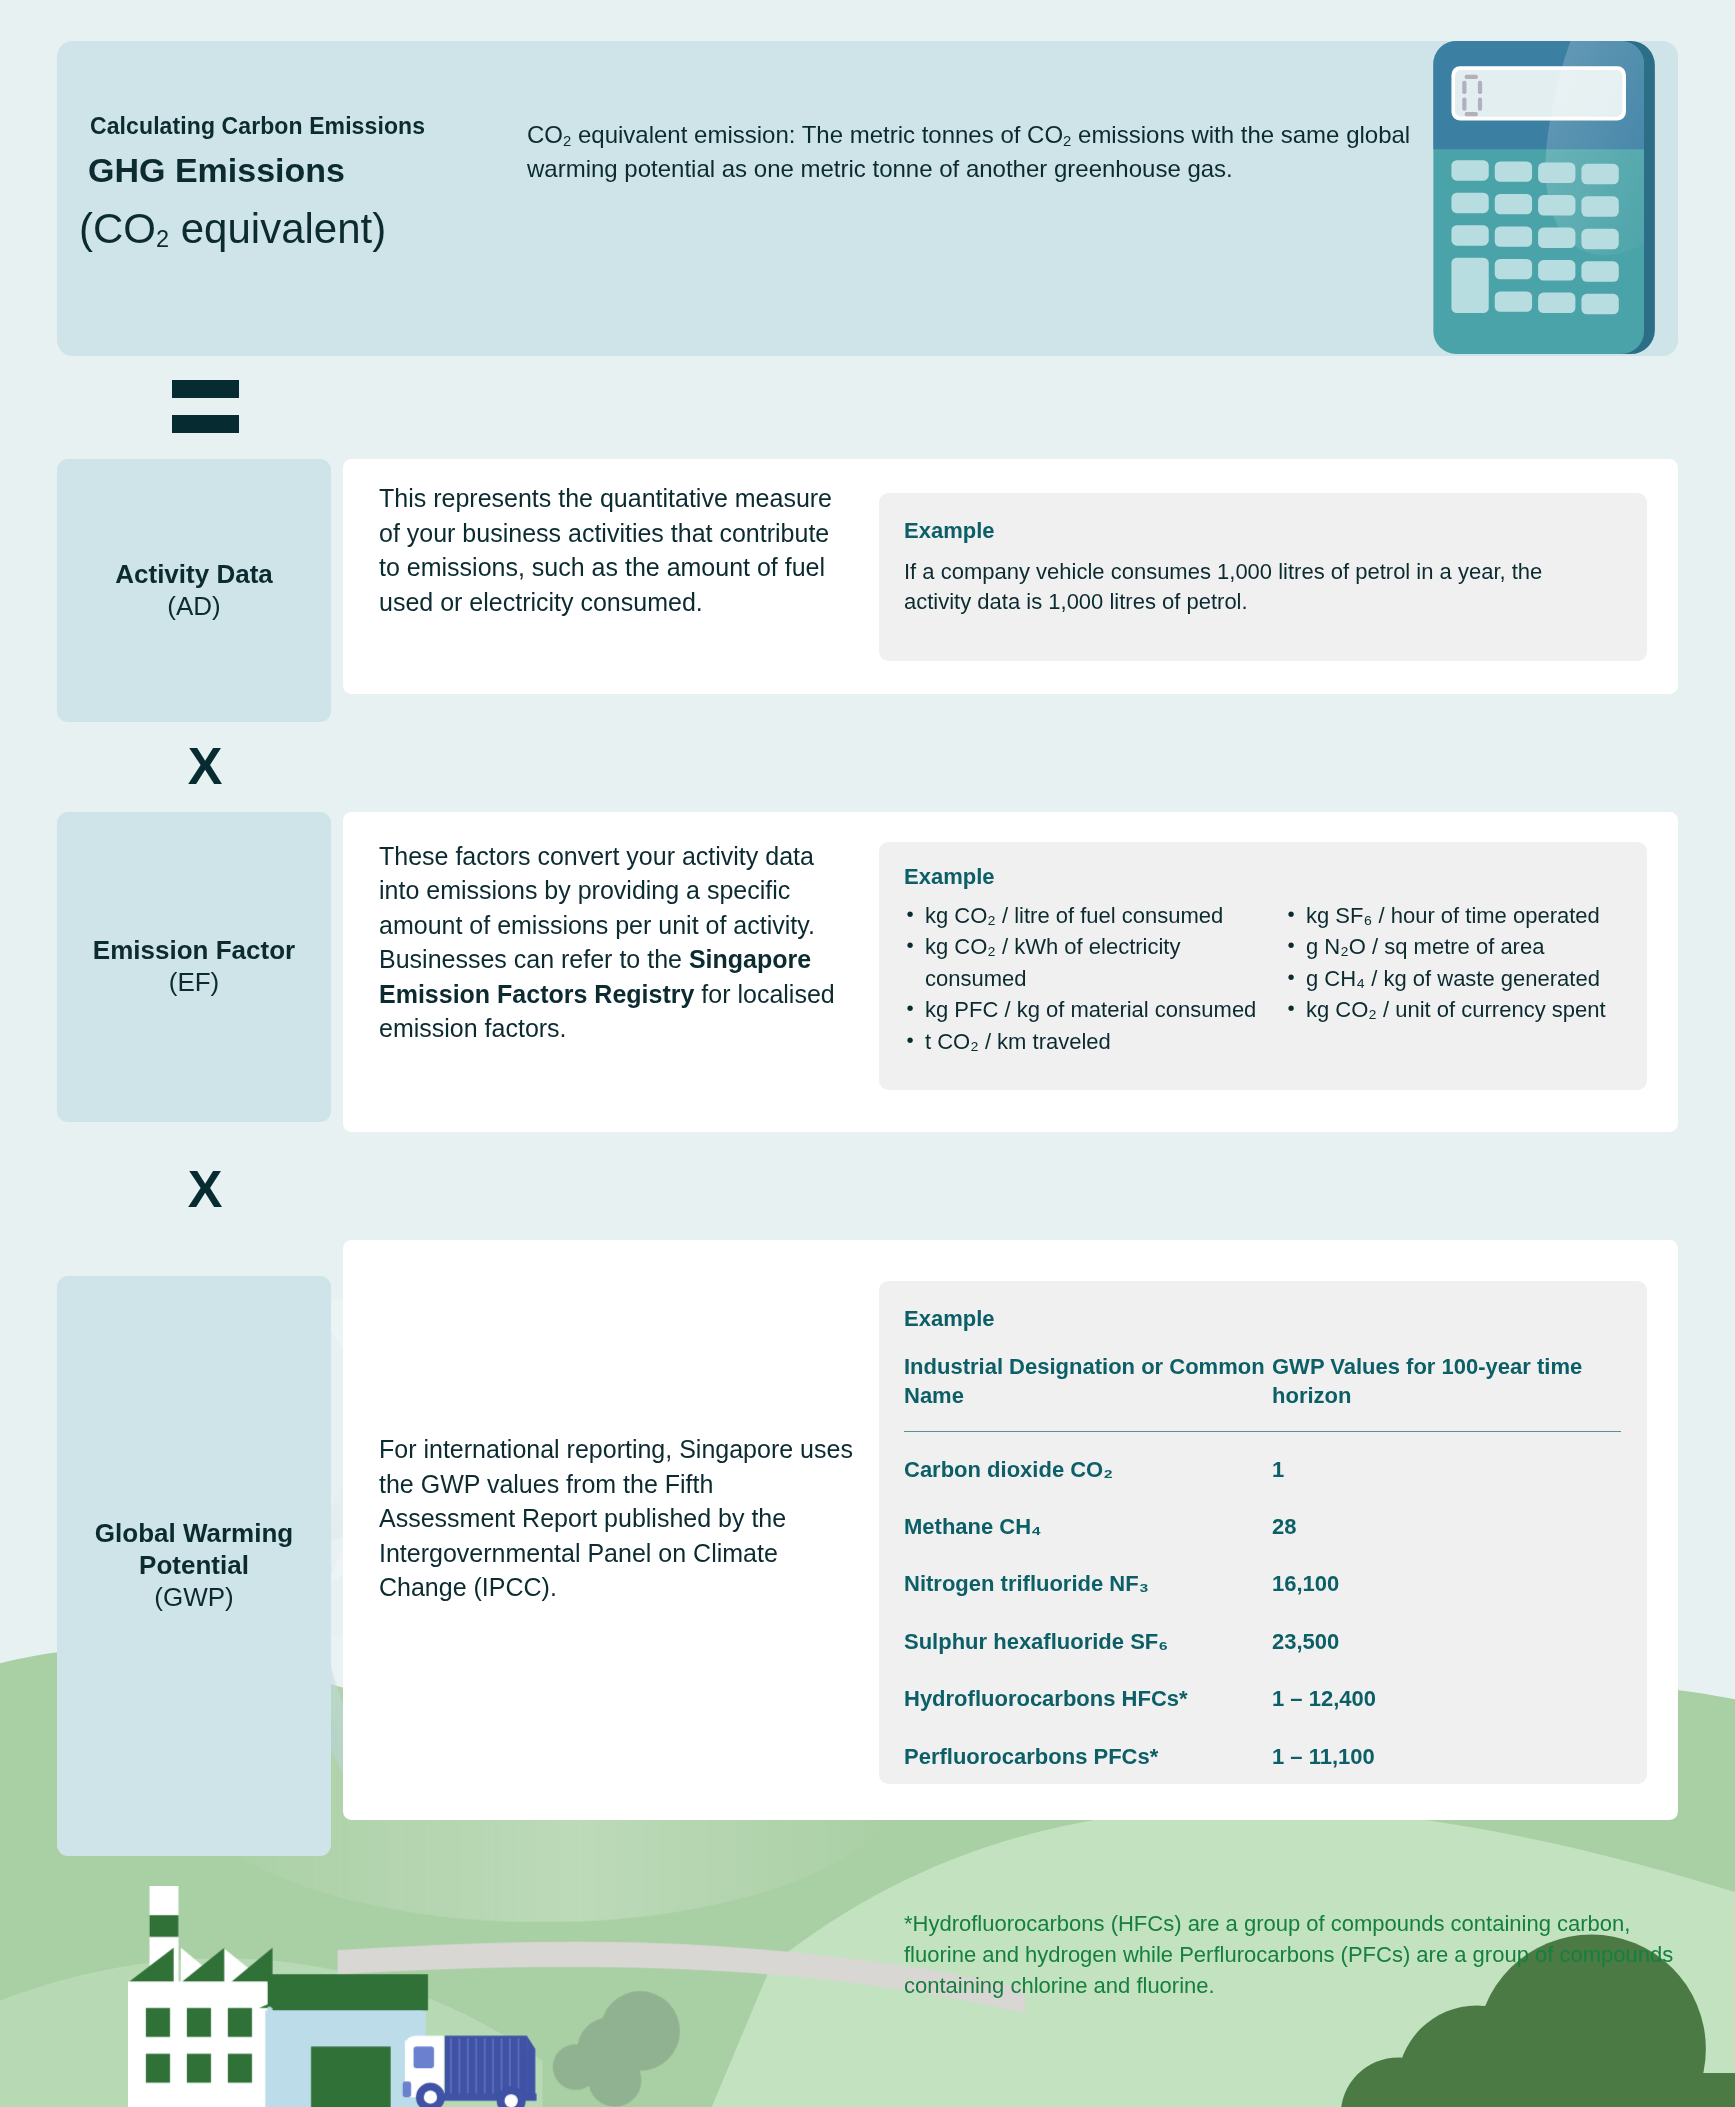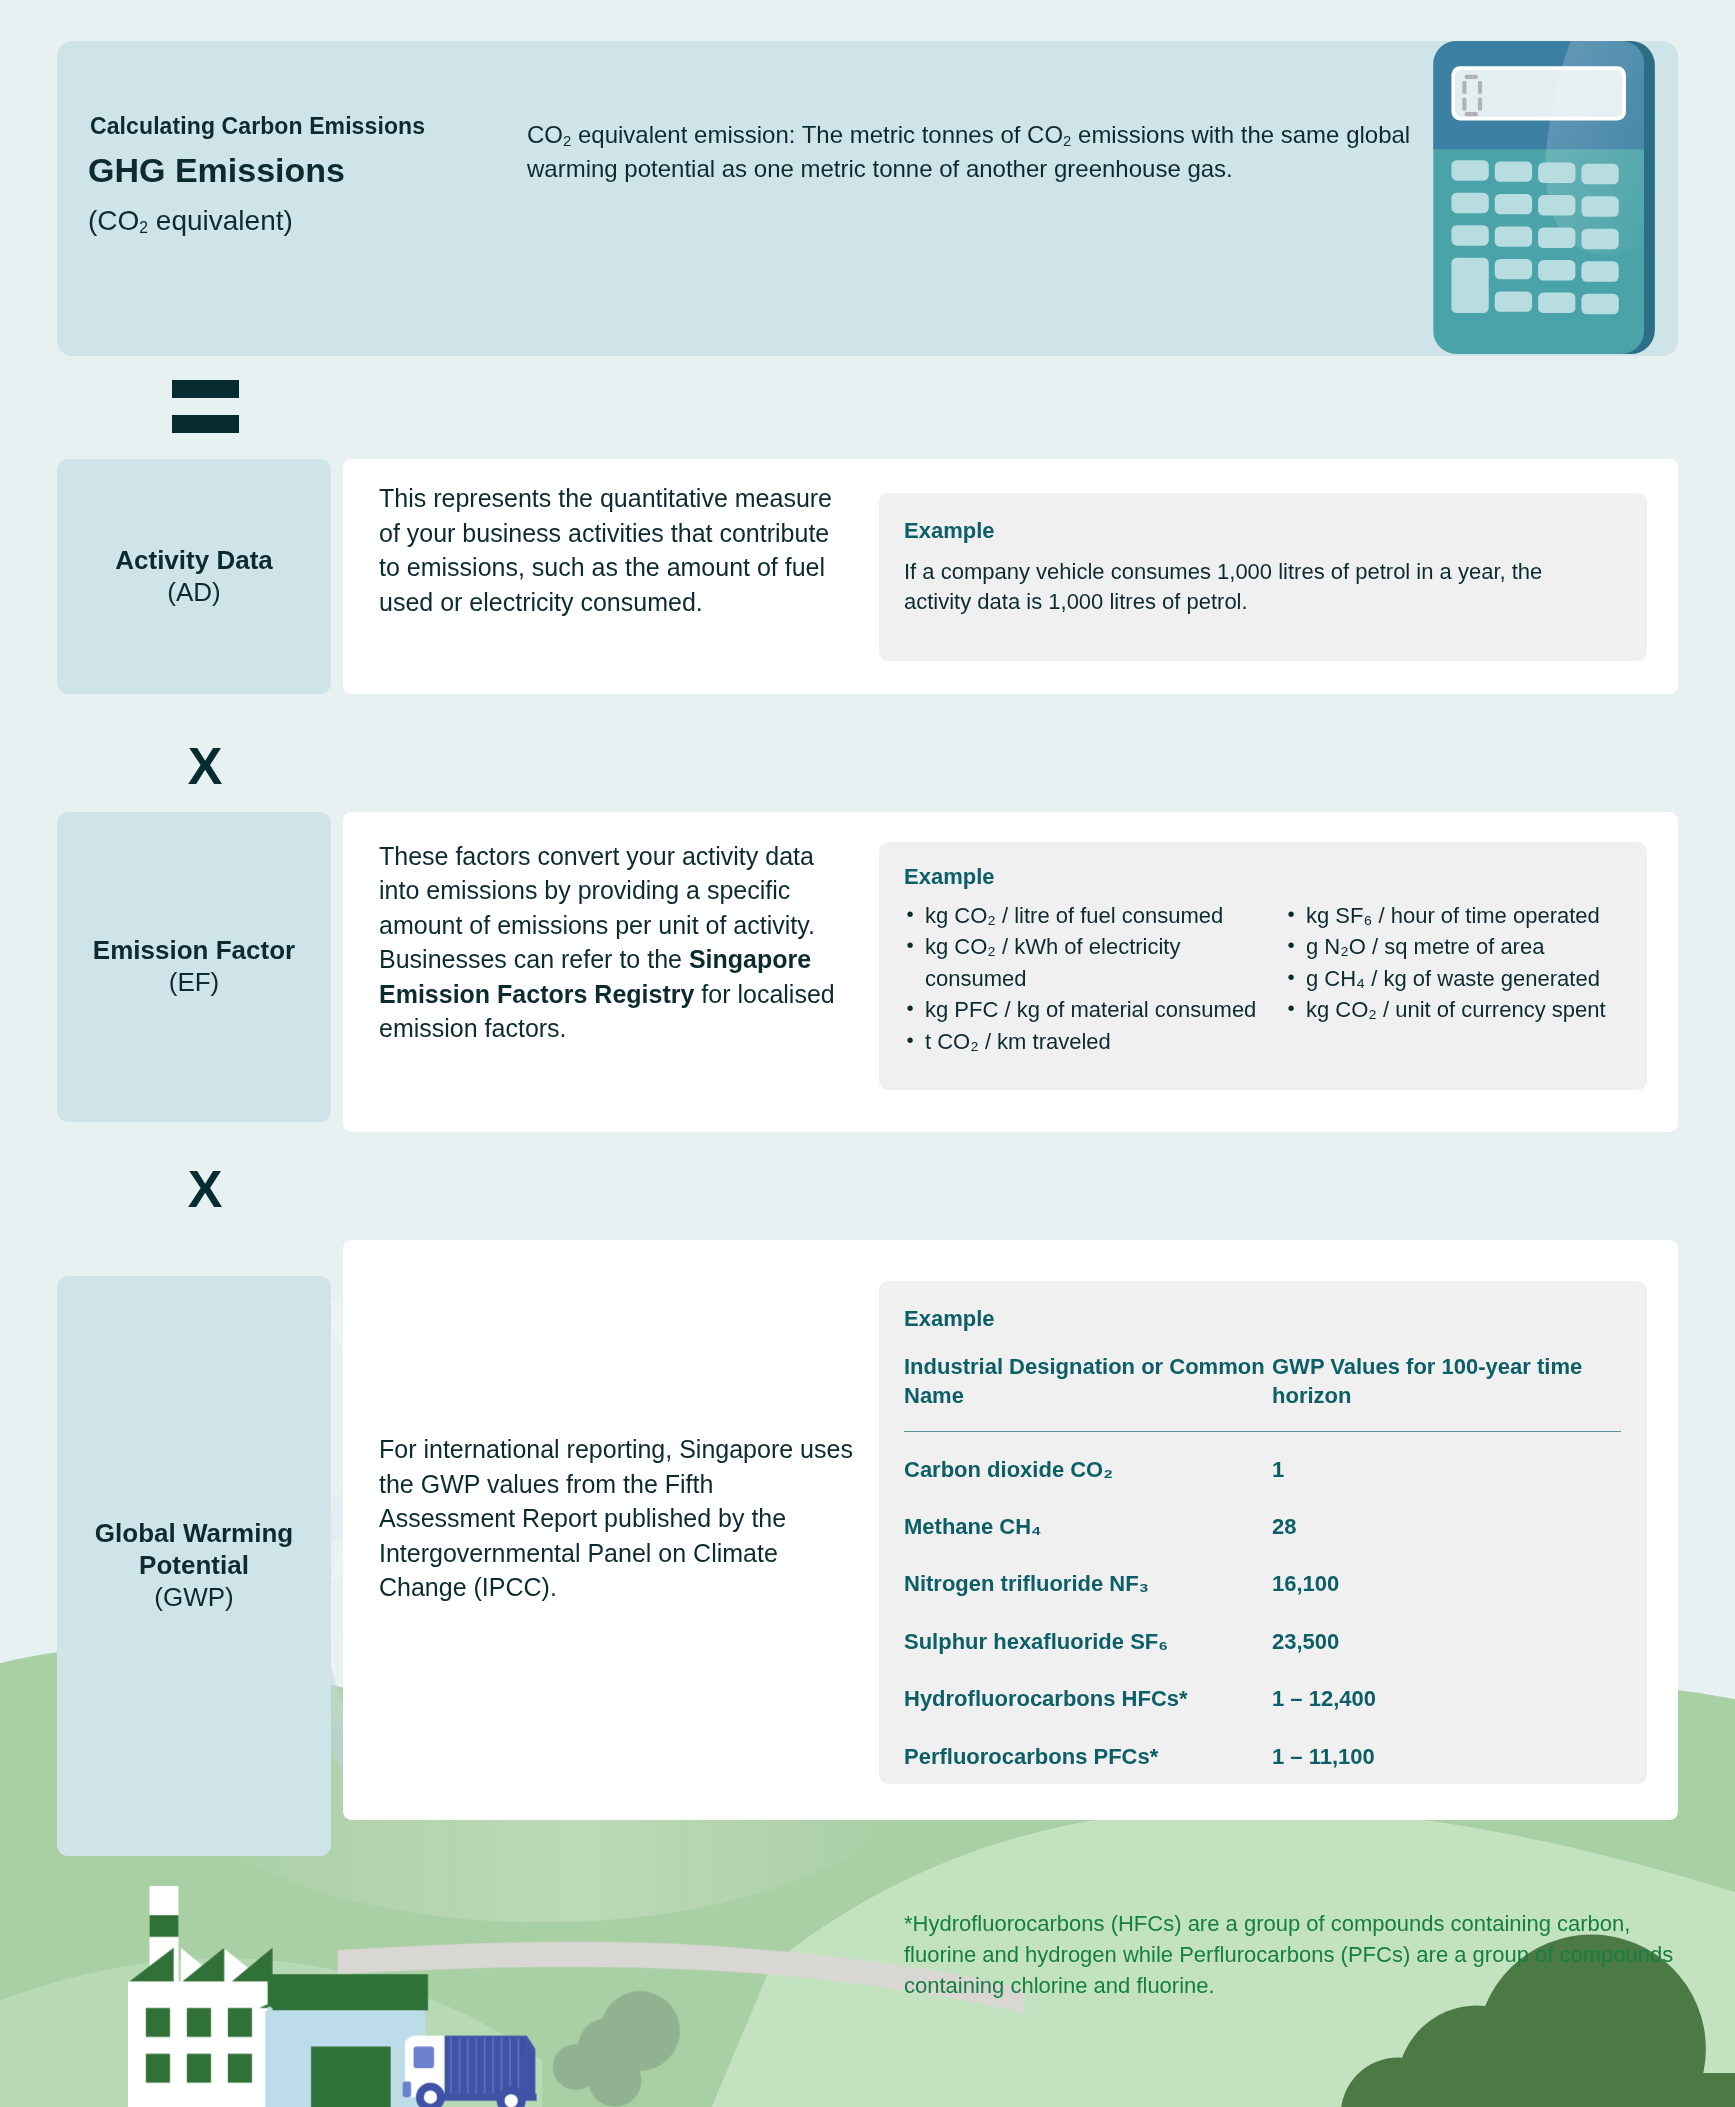--- a/index.html
+++ b/index.html
@@ -23,22 +23,22 @@
   .hdr-eyebrow{
     position:absolute;left:33px;top:72px;
     font-size:23px;font-weight:700;letter-spacing:0.1px;color:#0b2b30;
   }
   .hdr-title{
     position:absolute;left:31px;top:110px;
     font-size:34px;font-weight:700;line-height:1.12;color:#0b2b30;
     white-space:nowrap;
   }
   .hdr-sub{
-    position:absolute;left:31px;top:164px;
-    font-size:28px;font-weight:400;line-height:1.16;color:#0b2b30;
+    position:absolute;left:22px;top:164px;
+    font-size:42px;font-weight:400;line-height:1.16;color:#0b2b30;
     white-space:nowrap;
   }
   .hdr-sub sub{font-size:.56em;vertical-align:baseline;position:relative;top:.18em;}
   .hdr-desc{
     position:absolute;left:470px;top:77px;width:904px;
     font-size:24px;line-height:1.42;color:#0b2b30;font-weight:400;
   }
   .hdr-desc sub{font-size:.62em;vertical-align:baseline;position:relative;top:.2em;}
 
   
@@ -292,21 +292,21 @@
         <rect x="268" y="430" width="62" height="34" rx="9"></rect>
       </g>
     </svg>
   </div>
 
   <div class="op op-eq">
     <i></i>
     <i></i>
   </div>
 
-  <div class="label-card" style="top:459px;height:235px;">
+  <div class="label-card" style="top:459px;height:263px;">
     <div>
       <div class="lbl-main">Activity Data</div>
       <div class="lbl-abbr">(AD)</div>
     </div>
   </div>
   <div class="content-card" style="top:459px;height:235px;">
     <div class="desc" style="left:36px;top:22px;width:476px;">This represents the quantitative measure of your business activities that contribute to emissions, such as the amount of fuel used or electricity consumed.</div>
     <div class="example-box" style="left:536px;top:34px;width:768px;height:168px;">
       <div class="example-title" style="position:absolute;left:25px;top:25px;">Example</div>
       <div class="example-body" style="position:absolute;left:25px;top:64px;width:711px;">If a company vehicle consumes 1,000 litres of petrol in a year, the activity data is 1,000 litres of petrol.</div>

